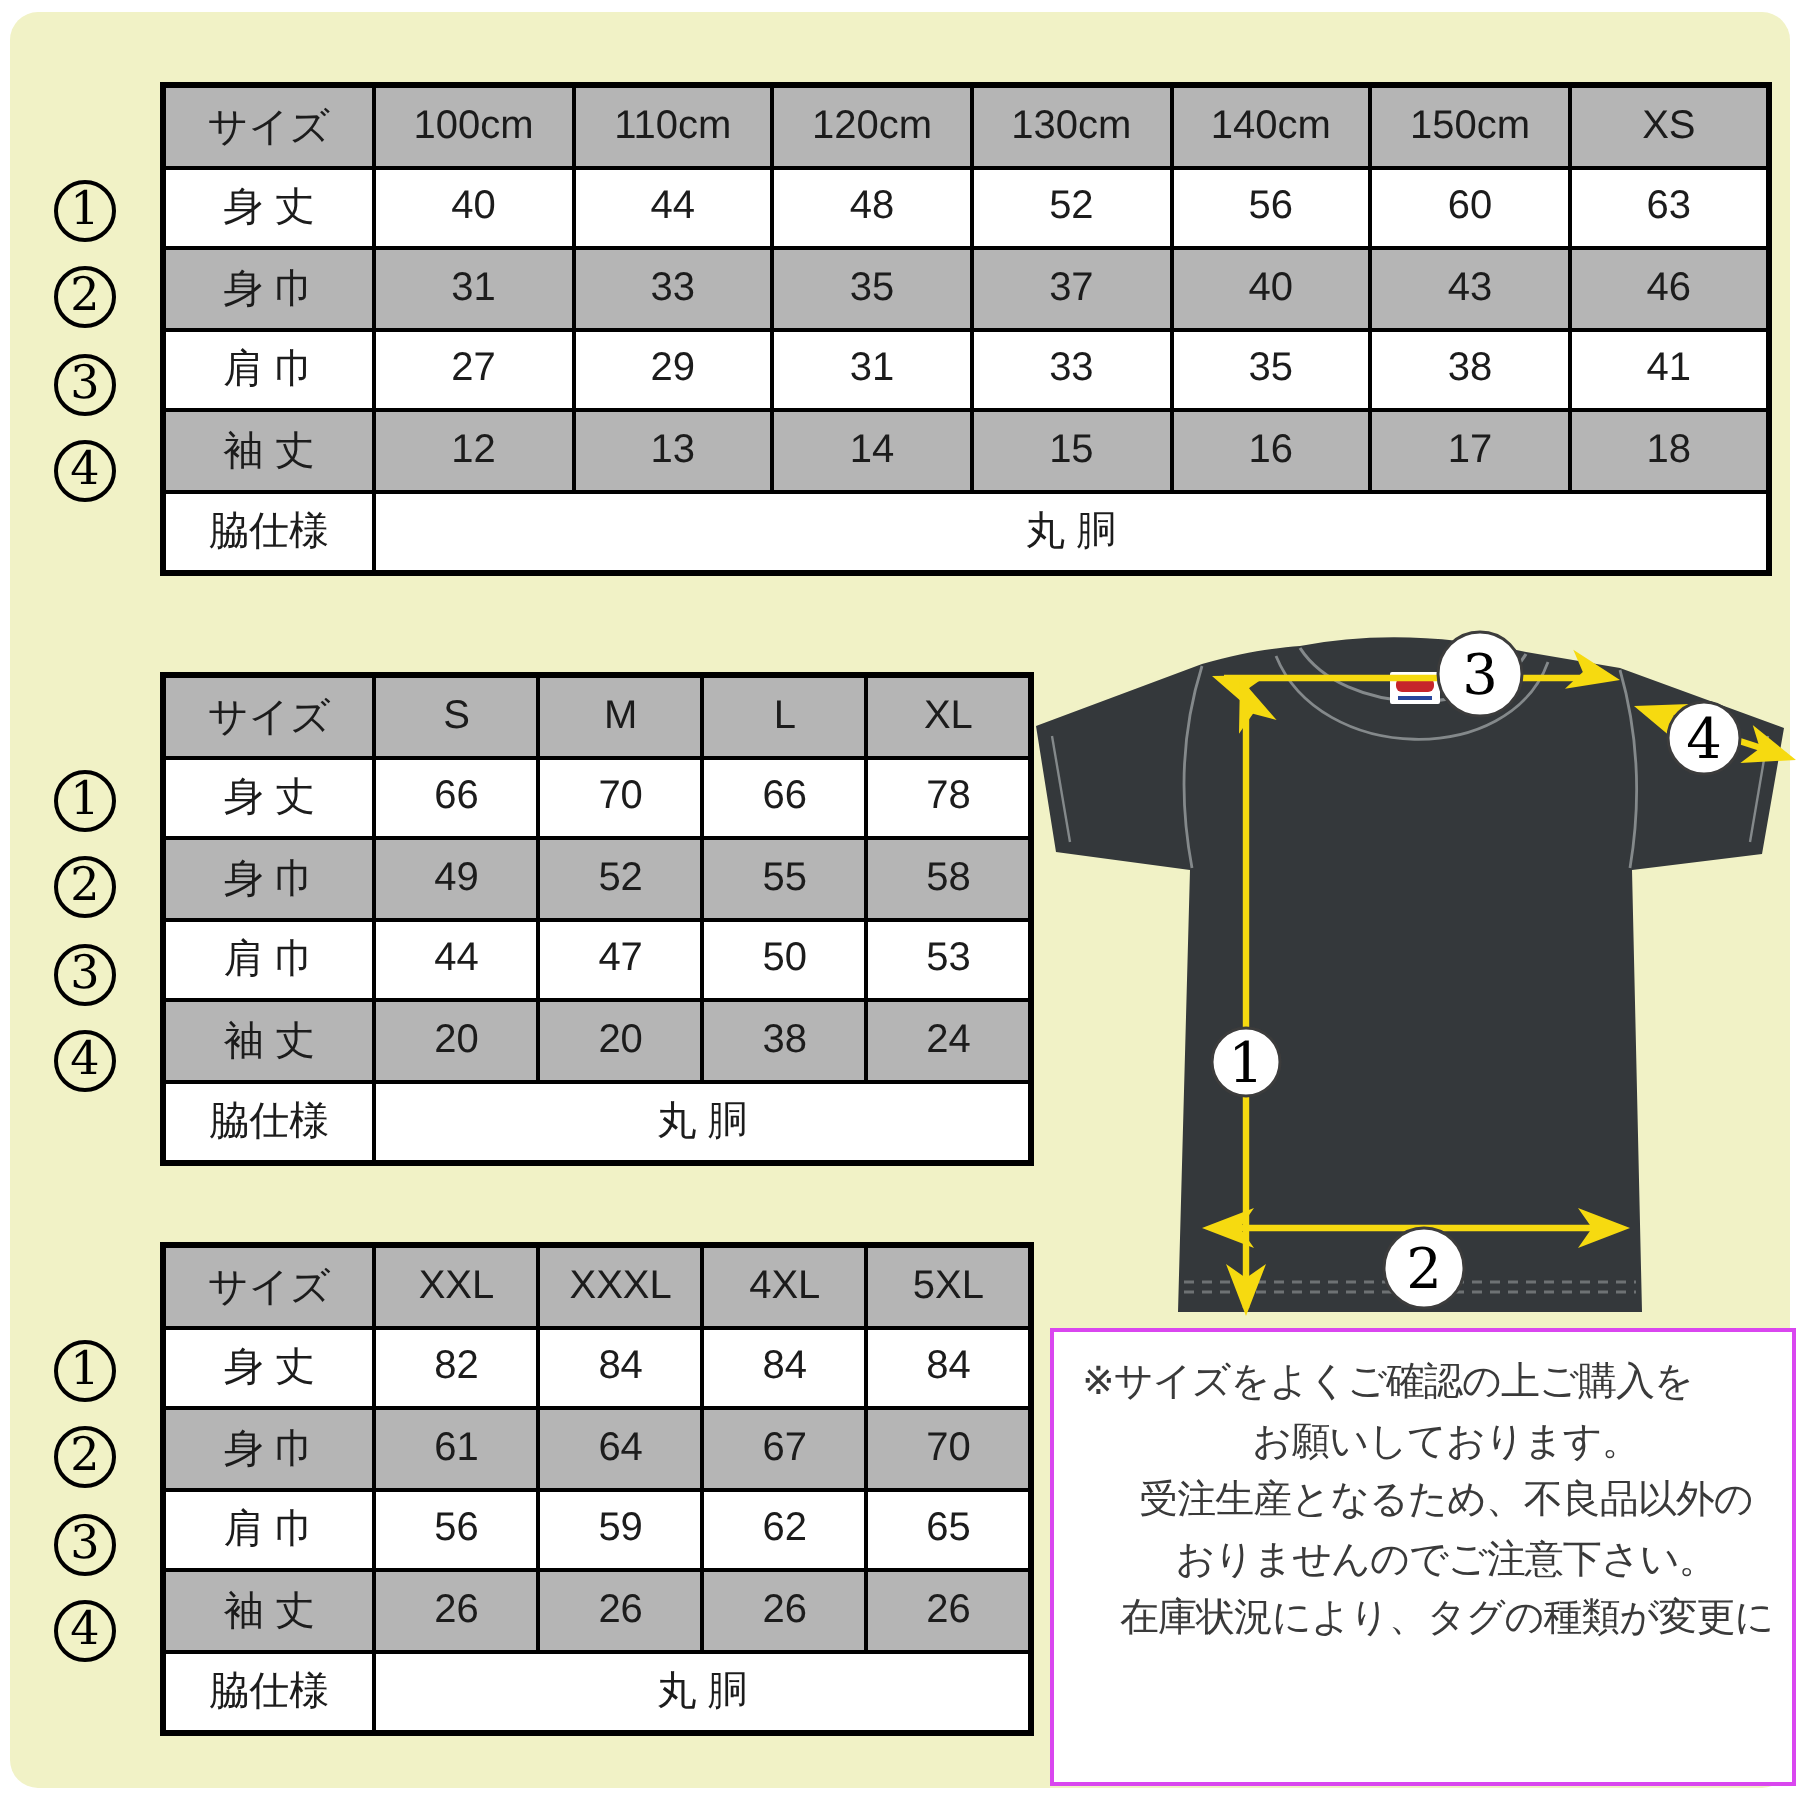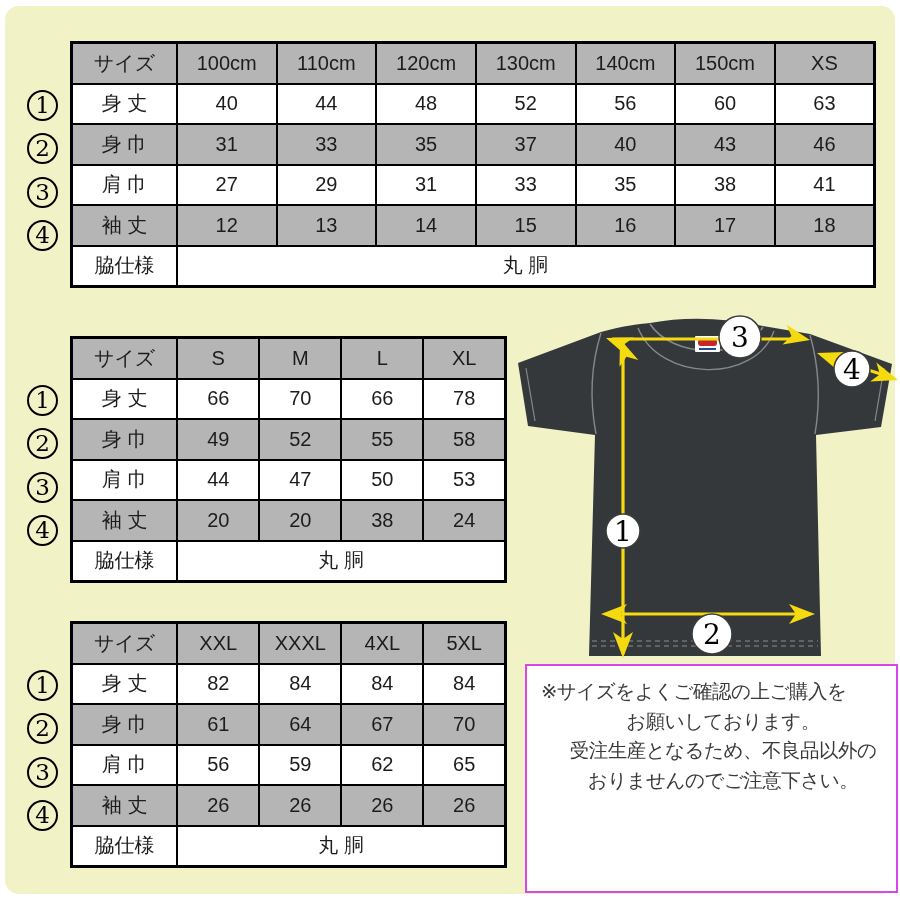--- a/index.html
+++ b/index.html
@@ -8,21 +8,21 @@
     font-family:"Liberation Sans","DejaVu Sans",sans-serif; overflow:hidden;
   }
   .canvas{
     position:absolute; left:5px; top:6px; right:5px; bottom:6px;
     background:#f1f2c6; border-radius:14px;
   }
   
   .size-table{ position:absolute; }
   .size-table table{
     border-collapse:collapse; table-layout:fixed;
-    border:3px solid #000; background:#c4b5fd;
+    border:3px solid #000; background:#c4b5fd;margin-left:10px;
   }
   .size-table th,.size-table td{
     border:2px solid #000; text-align:center; vertical-align:middle;
     font-size:20px; font-weight:normal; color:#1c1c1c; height:38.5px;
     padding:0; overflow:hidden; white-space:nowrap;
   }
   .size-table thead tr{ background:#b5b5b5; }
   .size-table tbody tr:nth-child(odd){ background:#ffffff; }
   .size-table tbody tr:nth-child(even){ background:#b5b5b5; }
   .size-table tfoot tr{ background:#ffffff; }
@@ -304,20 +304,21 @@
         <circle cx="352" cy="63" r="18" fill="#ffffff" stroke="#3c3c3c" stroke-width="1.5"></circle>
         <text class="marker-digit" x="352" y="73" text-anchor="middle">4</text>
       </g>
     </svg>
 
     <div class="note">
         <div class="line">※サイズをよくご確認の上ご購入を</div>
         <div class="line indent">お願いしております。</div>
         <div class="line indent">受注生産となるため、不良品以外の</div>
         <div class="line indent">おりませんのでご注意下さい。</div>
+        <div class="line indent">在庫状況により、タグの種類が変更に</div>
       </div>
 
   <div class="circ" style="left: 22px; top: 84px;">1</div>
       <div class="circ" style="left: 22px; top: 127.3px;">2</div>
       <div class="circ" style="left: 22px; top: 170.6px;">3</div>
       <div class="circ" style="left: 22px; top: 213.9px;">4</div>
       <div class="circ" style="left: 22px; top: 379px;">1</div>
       <div class="circ" style="left: 22px; top: 422.3px;">2</div>
       <div class="circ" style="left: 22px; top: 465.6px;">3</div>
       <div class="circ" style="left: 22px; top: 508.9px;">4</div>

